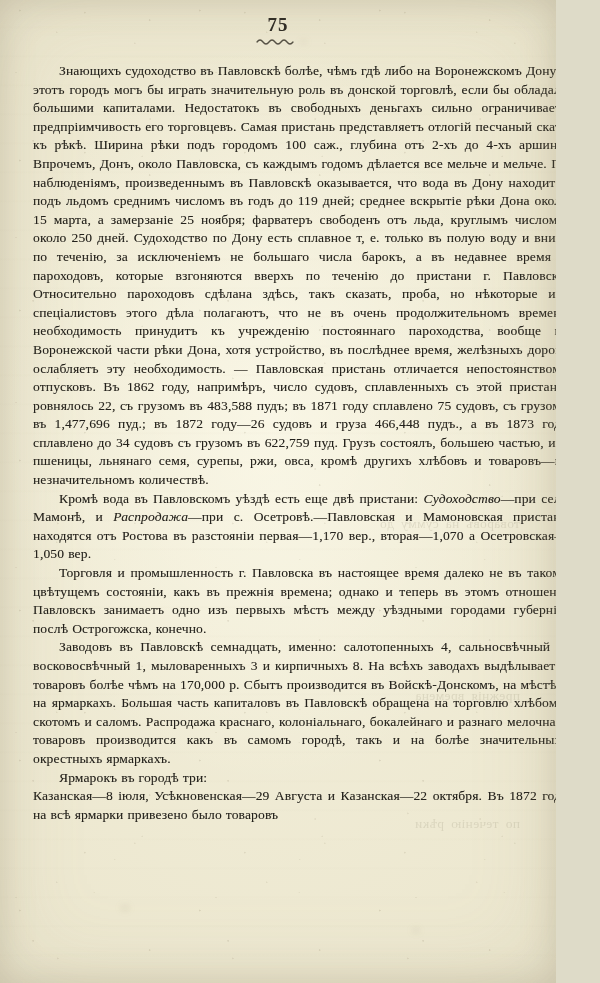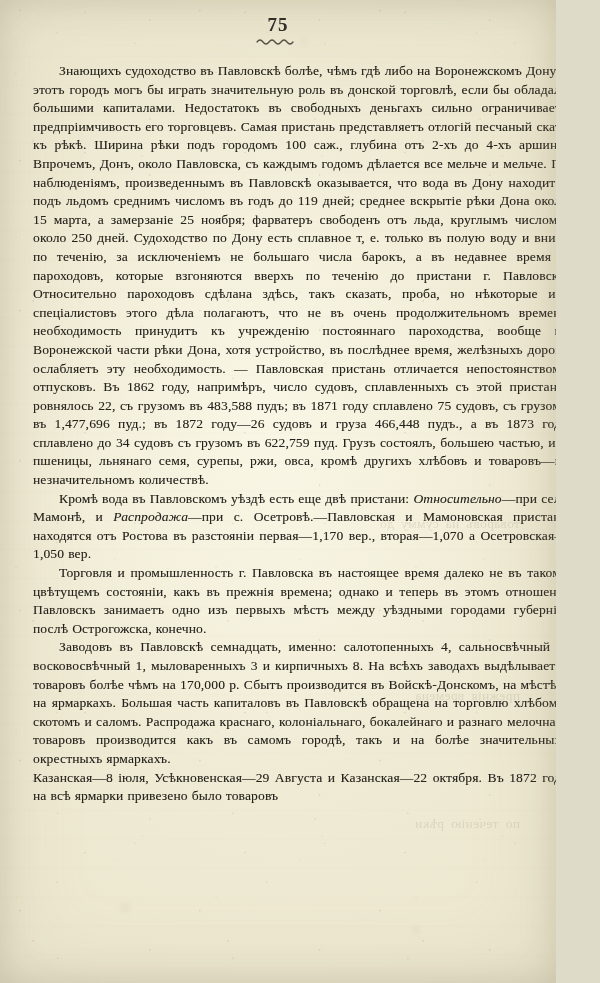--- a/index.html
+++ b/index.html
@@ -150,26 +150,27 @@
   </div>
 
   <div class="bleed" style="top:516px;">товаровъ на сумму до</div>
   <div class="bleed" style="top:688px;">прежнія времена</div>
   <div class="bleed" style="top:816px;">по теченію рѣки</div>
 
   <div class="body">
 
     <p class="para">Знающихъ судоходство въ Павловскѣ болѣе, чѣмъ гдѣ либо на Воронежскомъ Дону и этотъ городъ могъ бы играть значительную роль въ донской торговлѣ, если бы обладалъ большими капиталами. Недостатокъ въ свободныхъ деньгахъ сильно ограничиваетъ предпріимчивость его торговцевъ. Самая пристань представляетъ отлогій песчаный скатъ къ рѣкѣ. Ширина рѣки подъ городомъ 100 саж., глубина отъ 2-хъ до 4-хъ аршинъ. Впрочемъ, Донъ, около Павловска, съ каждымъ годомъ дѣлается все мельче и мельче. По наблюденіямъ, произведеннымъ въ Павловскѣ оказывается, что вода въ Дону находится подъ льдомъ среднимъ числомъ въ годъ до 119 дней; среднее вскрытіе рѣки Дона около 15 марта, а замерзаніе 25 ноября; фарватеръ свободенъ отъ льда, круглымъ числомъ, около 250 дней. Судоходство по Дону есть сплавное т, е. только въ полую воду и внизъ по теченію, за исключеніемъ не большаго числа барокъ, а въ недавнее время и пароходовъ, которые взгоняются вверхъ по теченію до пристани г. Павловска. Относительно пароходовъ сдѣлана здѣсь, такъ сказать, проба, но нѣкоторые изъ спеціалистовъ этого дѣла полагаютъ, что не въ очень продолжительномъ времени необходимость принудитъ къ учрежденію постояннаго пароходства, вообще на Воронежской части рѣки Дона, хотя устройство, въ послѣднее время, желѣзныхъ дорогъ ослабляетъ эту необходимость. — Павловская пристань отличается непостоянствомъ отпусковъ. Въ 1862 году, напримѣръ, число судовъ, сплавленныхъ съ этой пристани, ровнялось 22, съ грузомъ въ 483,588 пудъ; въ 1871 году сплавлено 75 судовъ, съ грузомъ въ 1,477,696 пуд.; въ 1872 году—26 судовъ и груза 466,448 пудъ., а въ 1873 году сплавлено до 34 судовъ съ грузомъ въ 622,759 пуд. Грузъ состоялъ, большею частью, изъ пшеницы, льнянаго семя, сурепы, ржи, овса, кромѣ другихъ хлѣбовъ и товаровъ—въ незначительномъ количествѣ.</p>
 
-    <p class="para"><span>Кромѣ вода въ Павловскомъ уѣздѣ есть еще двѣ пристани: </span><em class="place">Относительно</em><span>—при селѣ Мамонѣ, и </span><em class="place">Распродажа</em><span>—при с. Осетровѣ.—Павловская и Мамоновская пристани находятся отъ Ростова въ разстояніи первая—1,170 вер., вторая—1,070 а Осетровская—1,050 вер.</span></p>
+    <p class="para"><span>Кромѣ вода въ Павловскомъ уѣздѣ есть еще двѣ пристани: </span><em class="place">Судоходство</em><span>—при селѣ Мамонѣ, и </span><em class="place">Распродажа</em><span>—при с. Осетровѣ.—Павловская и Мамоновская пристани находятся отъ Ростова въ разстояніи первая—1,170 вер., вторая—1,070 а Осетровская—1,050 вер.</span></p>
 
     <p class="para">Торговля и промышленность г. Павловска въ настоящее время далеко не въ такомъ цвѣтущемъ состояніи, какъ въ прежнія времена; однако и теперь въ этомъ отношеніи Павловскъ занимаетъ одно изъ первыхъ мѣстъ между уѣздными городами губерніи, послѣ Острогожска, конечно.</p>
 
     <p class="para">Заводовъ въ Павловскѣ семнадцать, именно: салотопенныхъ 4, сальносвѣчный 1, восковосвѣчный 1, мыловаренныхъ 3 и кирпичныхъ 8. На всѣхъ заводахъ выдѣлывается товаровъ болѣе чѣмъ на 170,000 р. Сбытъ производится въ Войскѣ-Донскомъ, на мѣстѣ и на ярмаркахъ. Большая часть капиталовъ въ Павловскѣ обращена на торговлю хлѣбомъ, скотомъ и саломъ. Распродажа краснаго, колоніальнаго, бокалейнаго и разнаго мелочнаго товаровъ производится какъ въ самомъ городѣ, такъ и на болѣе значительныхъ окрестныхъ ярмаркахъ.</p>
 
+    <p class="para short">Ярмарокъ въ городѣ три:</p>
 
     <p class="para noindent lastline">Казанская—8 іюля, Усѣкновенская—29 Августа и Казанская—22 октября. Въ 1872 году на всѣ ярмарки привезено было товаровъ</p>
 
   </div>
 
   <div class="smudge" style="left:120px; top:905px; width:10px; height:6px;"></div>
   <div class="smudge" style="left:412px; top:928px; width:8px; height:5px;"></div>
   <div class="smudge" style="left:300px; top:40px; width:7px; height:4px;"></div>
 
   <div class="banding"></div>

